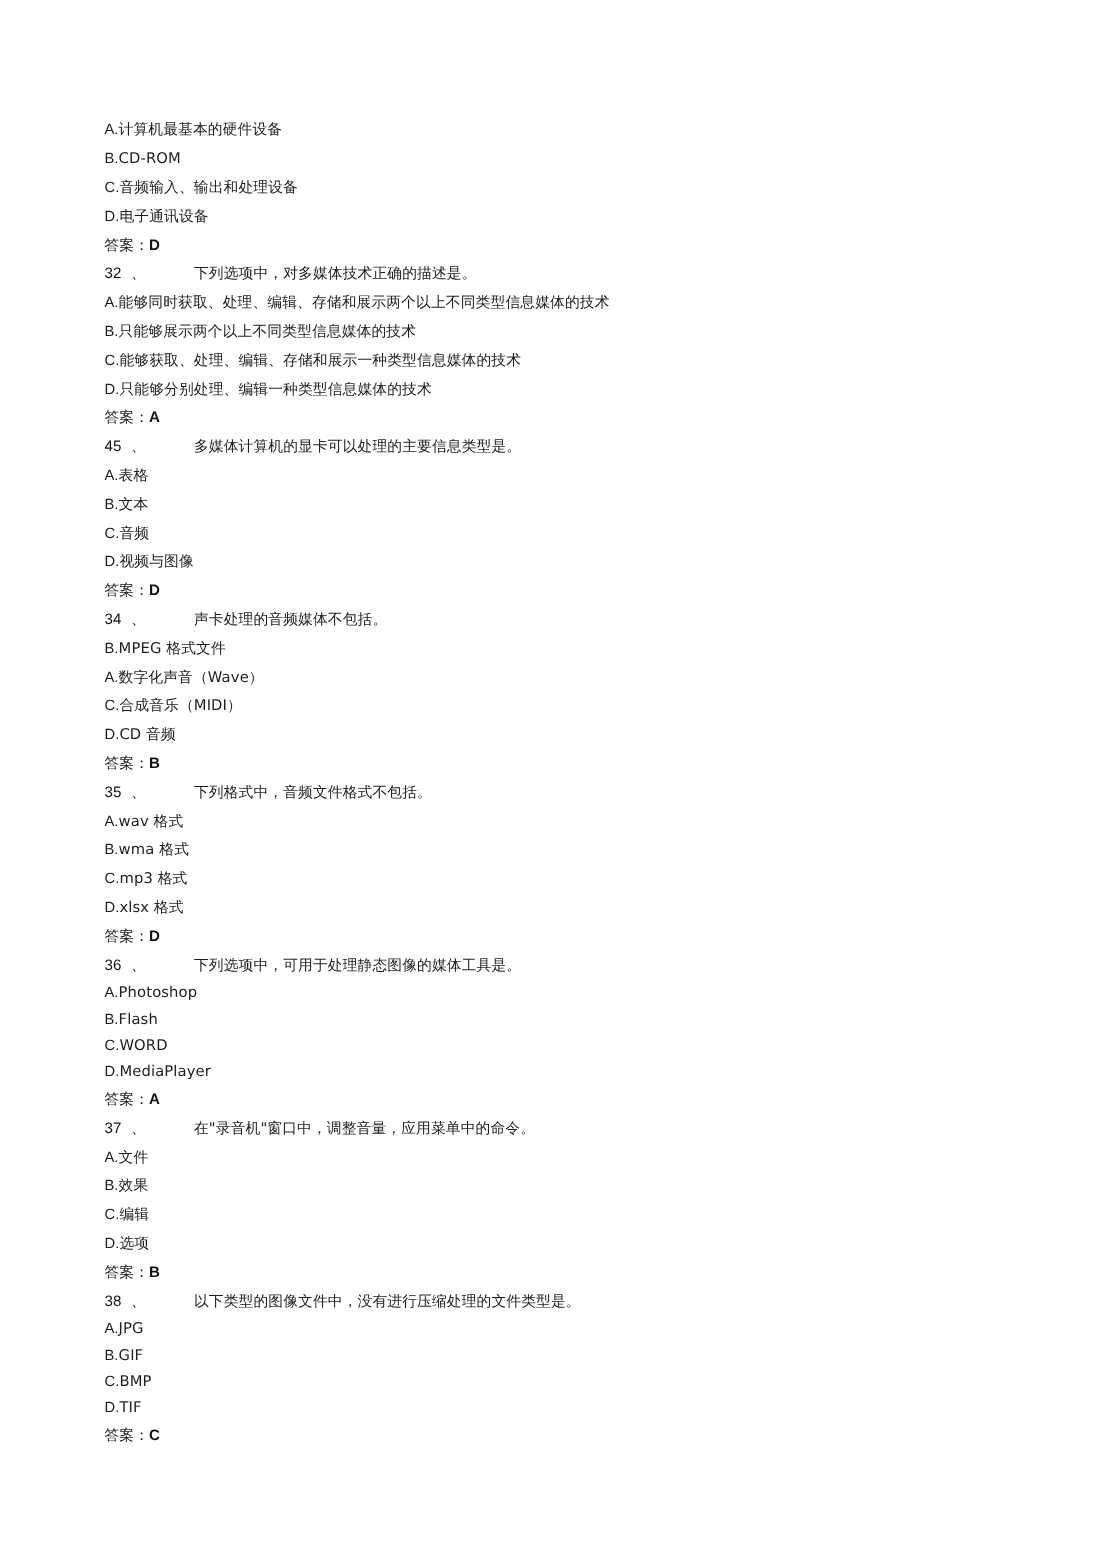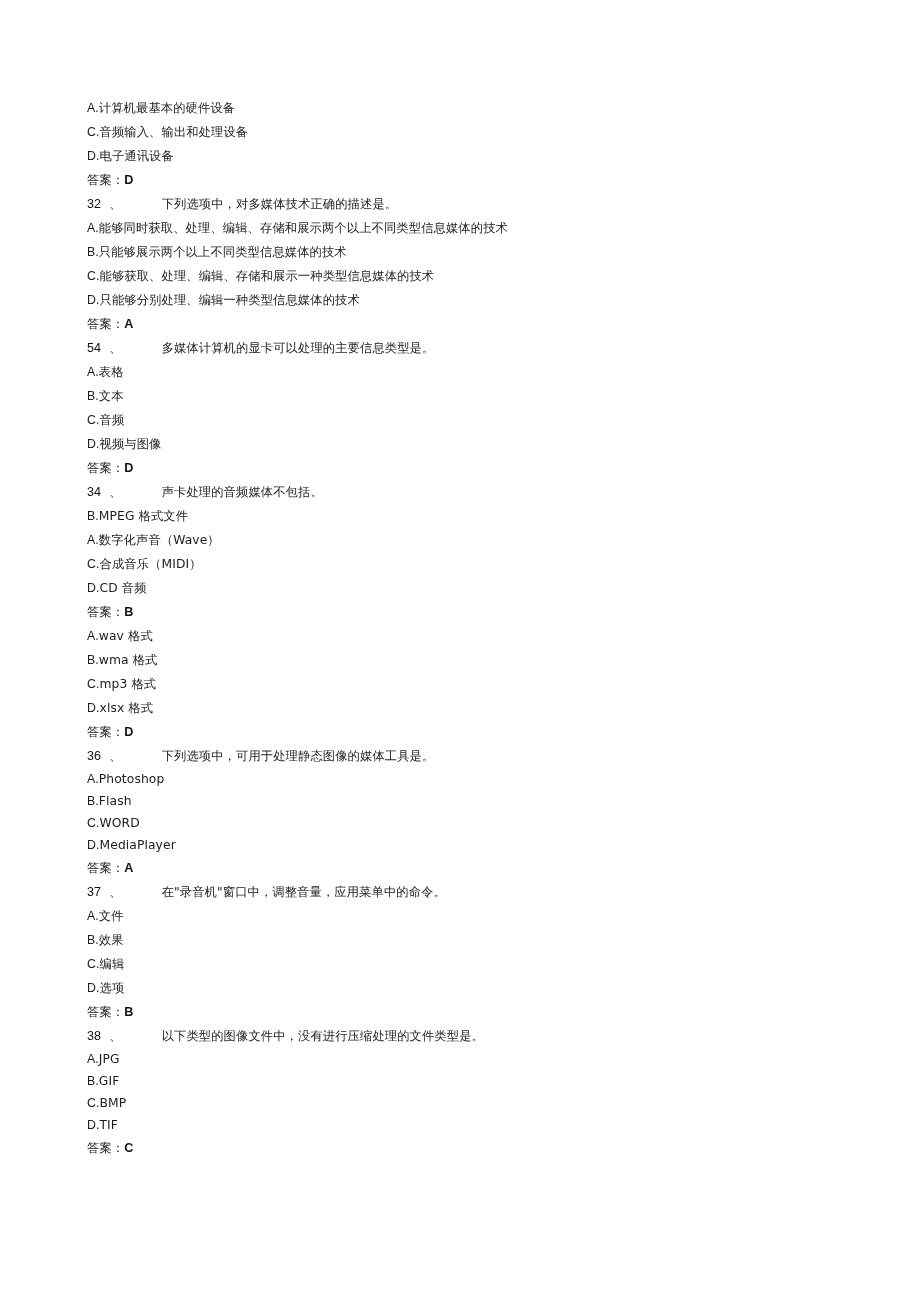--- a/index.html
+++ b/index.html
@@ -84,49 +84,51 @@
     color: #121212;
   }
 </style>
 </head>
 <body>
 
 <div id="page">
   <div id="doc-body">
       <div class="qblock">
         <div class="line"><span class="olabel">A.</span><span class="otext">计算机最基本的硬件设备</span></div>
+        <div class="line"><span class="olabel">B.</span><span class="otext">CD-ROM</span></div>
         <div class="line"><span class="olabel">C.</span><span class="otext">音频输入、输出和处理设备</span></div>
         <div class="line"><span class="olabel">D.</span><span class="otext">电子通讯设备</span></div>
         <div class="line"><span class="ans-label">答案：</span><span class="ans-value">D</span></div>
       </div>
       <div class="qblock">
         <div class="line"><span class="qnum">32</span><span class="qsep">  、</span><span class="qtext">下列选项中，对多媒体技术正确的描述是。</span></div>
         <div class="line"><span class="olabel">A.</span><span class="otext">能够同时获取、处理、编辑、存储和展示两个以上不同类型信息媒体的技术</span></div>
         <div class="line"><span class="olabel">B.</span><span class="otext">只能够展示两个以上不同类型信息媒体的技术</span></div>
         <div class="line"><span class="olabel">C.</span><span class="otext">能够获取、处理、编辑、存储和展示一种类型信息媒体的技术</span></div>
         <div class="line"><span class="olabel">D.</span><span class="otext">只能够分别处理、编辑一种类型信息媒体的技术</span></div>
         <div class="line"><span class="ans-label">答案：</span><span class="ans-value">A</span></div>
       </div>
       <div class="qblock">
-        <div class="line"><span class="qnum">54</span><span class="qsep">  、</span><span class="qtext">多媒体计算机的显卡可以处理的主要信息类型是。</span></div>
+        <div class="line"><span class="qnum">45</span><span class="qsep">  、</span><span class="qtext">多媒体计算机的显卡可以处理的主要信息类型是。</span></div>
         <div class="line"><span class="olabel">A.</span><span class="otext">表格</span></div>
         <div class="line"><span class="olabel">B.</span><span class="otext">文本</span></div>
         <div class="line"><span class="olabel">C.</span><span class="otext">音频</span></div>
         <div class="line"><span class="olabel">D.</span><span class="otext">视频与图像</span></div>
         <div class="line"><span class="ans-label">答案：</span><span class="ans-value">D</span></div>
       </div>
       <div class="qblock">
         <div class="line"><span class="qnum">34</span><span class="qsep">  、</span><span class="qtext">声卡处理的音频媒体不包括。</span></div>
         <div class="line"><span class="olabel">B.</span><span class="otext">MPEG 格式文件</span></div>
         <div class="line"><span class="olabel">A.</span><span class="otext">数字化声音（Wave）</span></div>
         <div class="line"><span class="olabel">C.</span><span class="otext">合成音乐（MIDI）</span></div>
         <div class="line"><span class="olabel">D.</span><span class="otext">CD 音频</span></div>
         <div class="line"><span class="ans-label">答案：</span><span class="ans-value">B</span></div>
       </div>
       <div class="qblock">
+        <div class="line"><span class="qnum">35</span><span class="qsep">  、</span><span class="qtext">下列格式中，音频文件格式不包括。</span></div>
         <div class="line"><span class="olabel">A.</span><span class="otext">wav 格式</span></div>
         <div class="line"><span class="olabel">B.</span><span class="otext">wma 格式</span></div>
         <div class="line"><span class="olabel">C.</span><span class="otext">mp3 格式</span></div>
         <div class="line"><span class="olabel">D.</span><span class="otext">xlsx 格式</span></div>
         <div class="line"><span class="ans-label">答案：</span><span class="ans-value">D</span></div>
       </div>
       <div class="qblock">
         <div class="line"><span class="qnum">36</span><span class="qsep">  、</span><span class="qtext">下列选项中，可用于处理静态图像的媒体工具是。</span></div>
         <div class="line tight"><span class="olabel">A.</span><span class="otext">Photoshop</span></div>
         <div class="line tight"><span class="olabel">B.</span><span class="otext">Flash</span></div>

